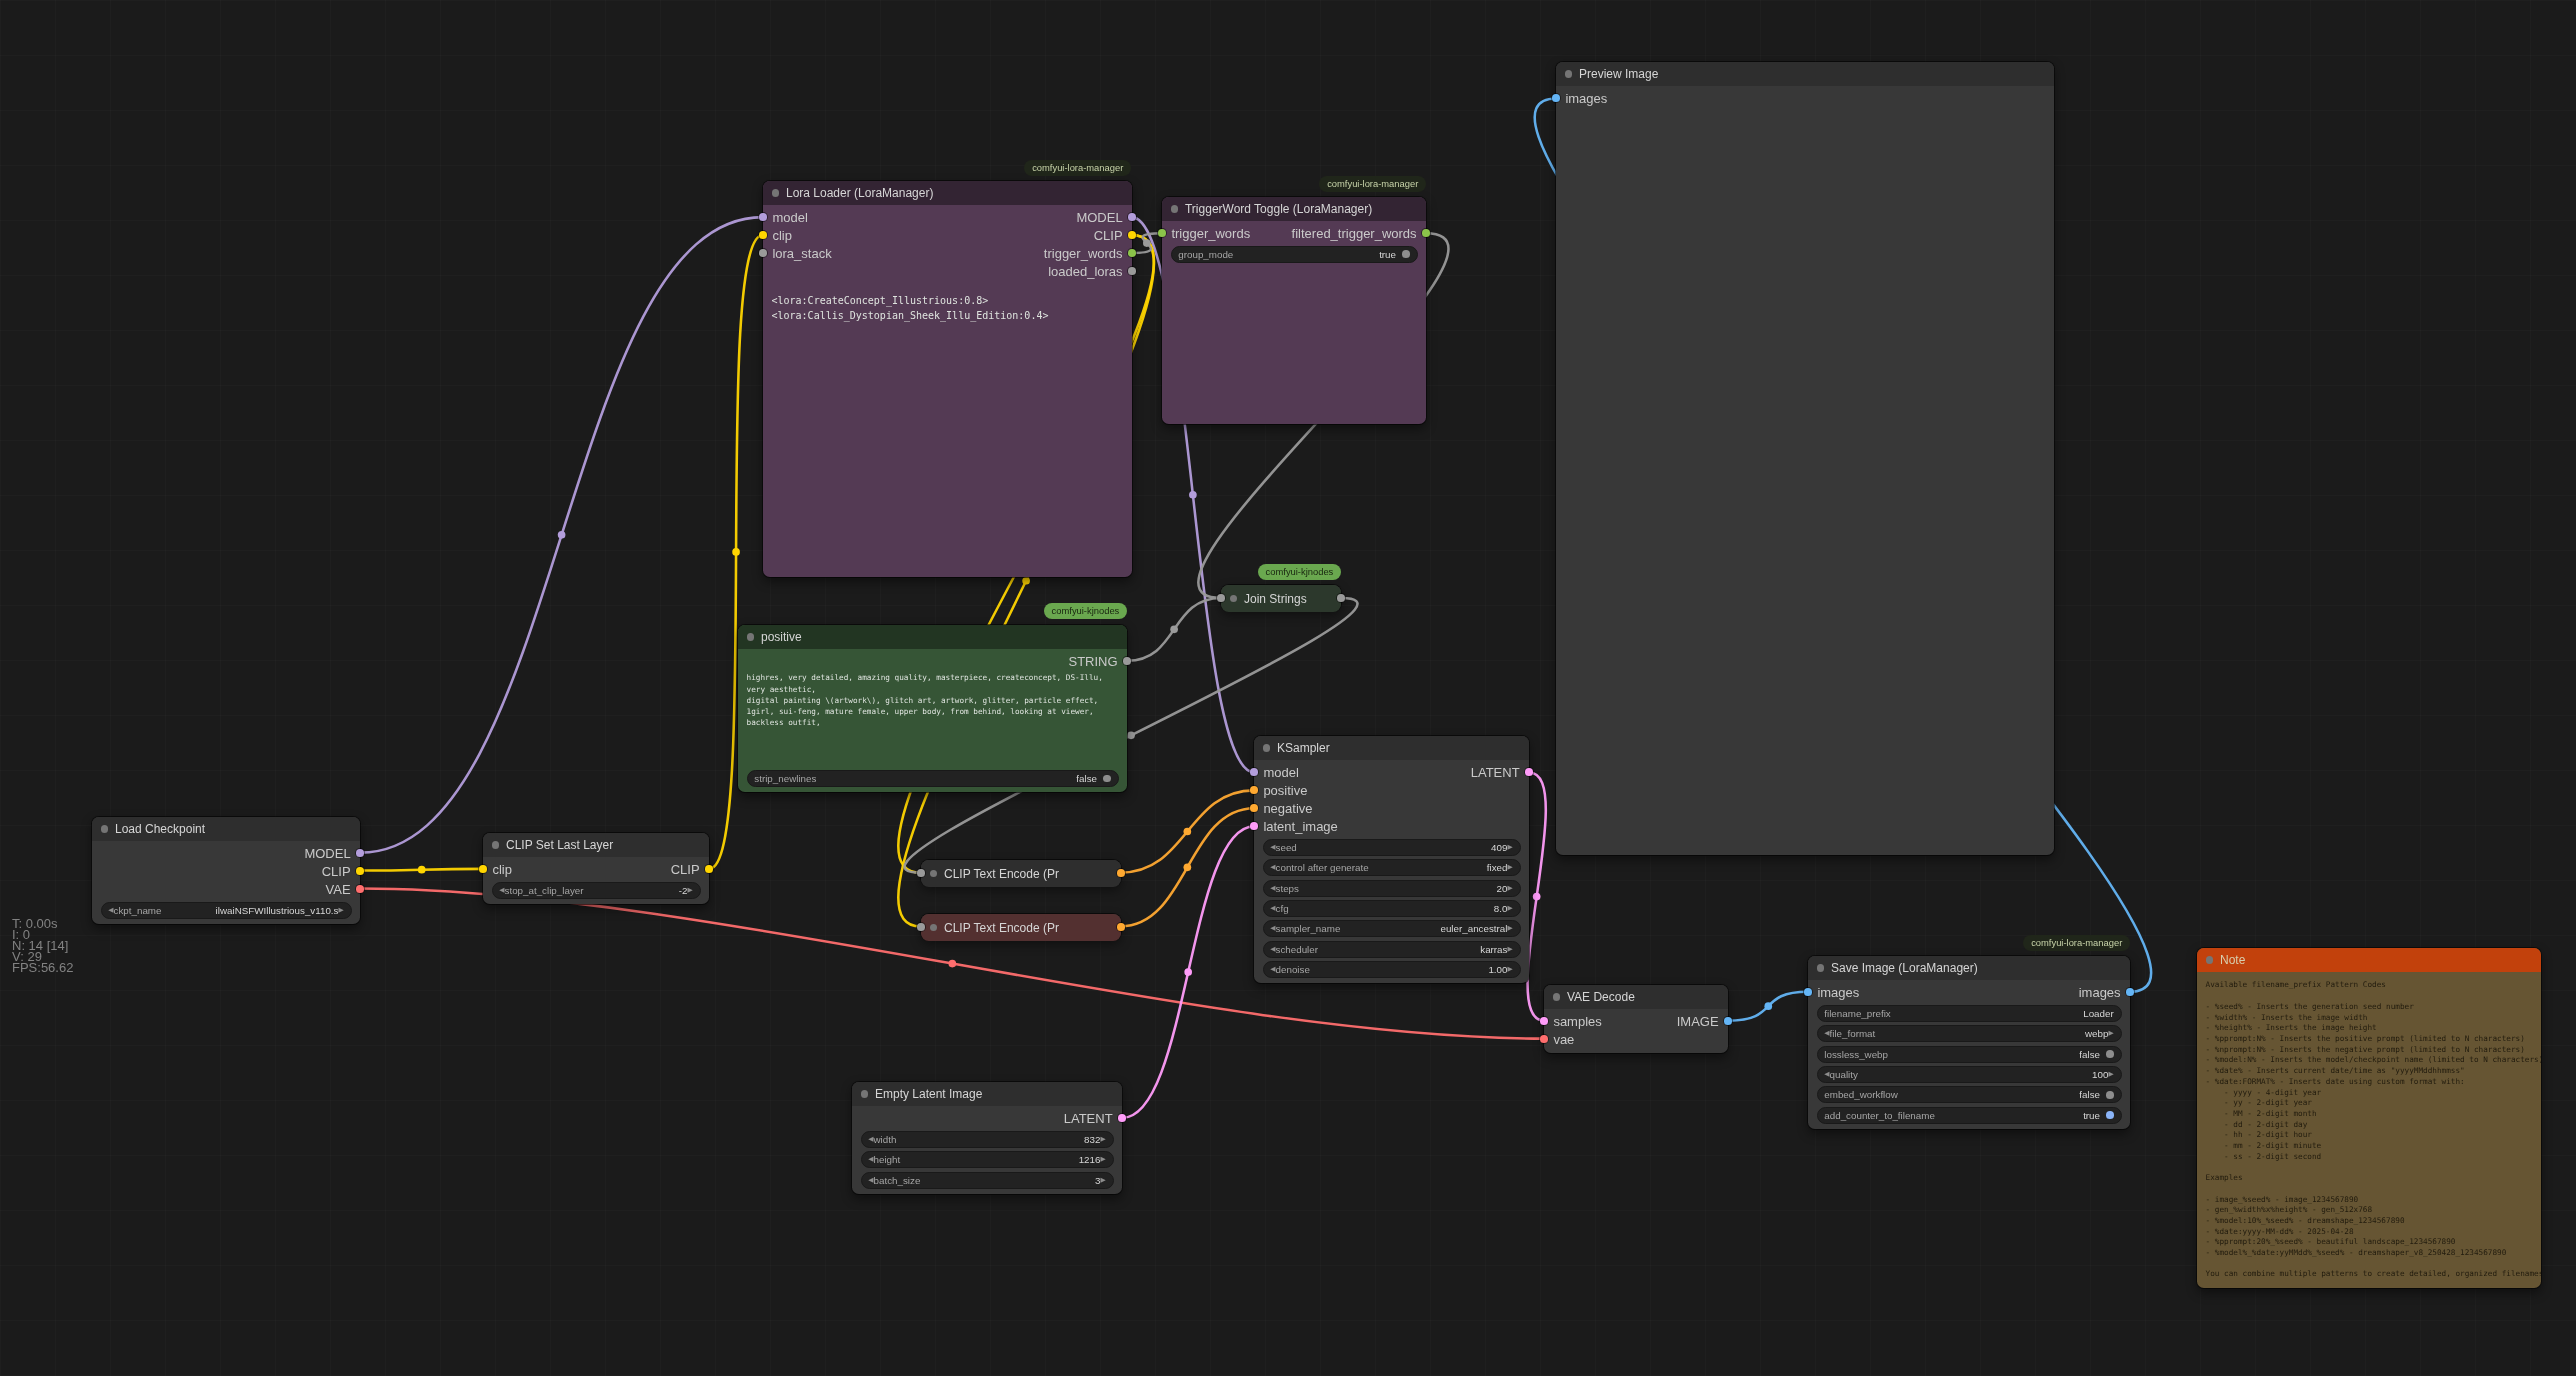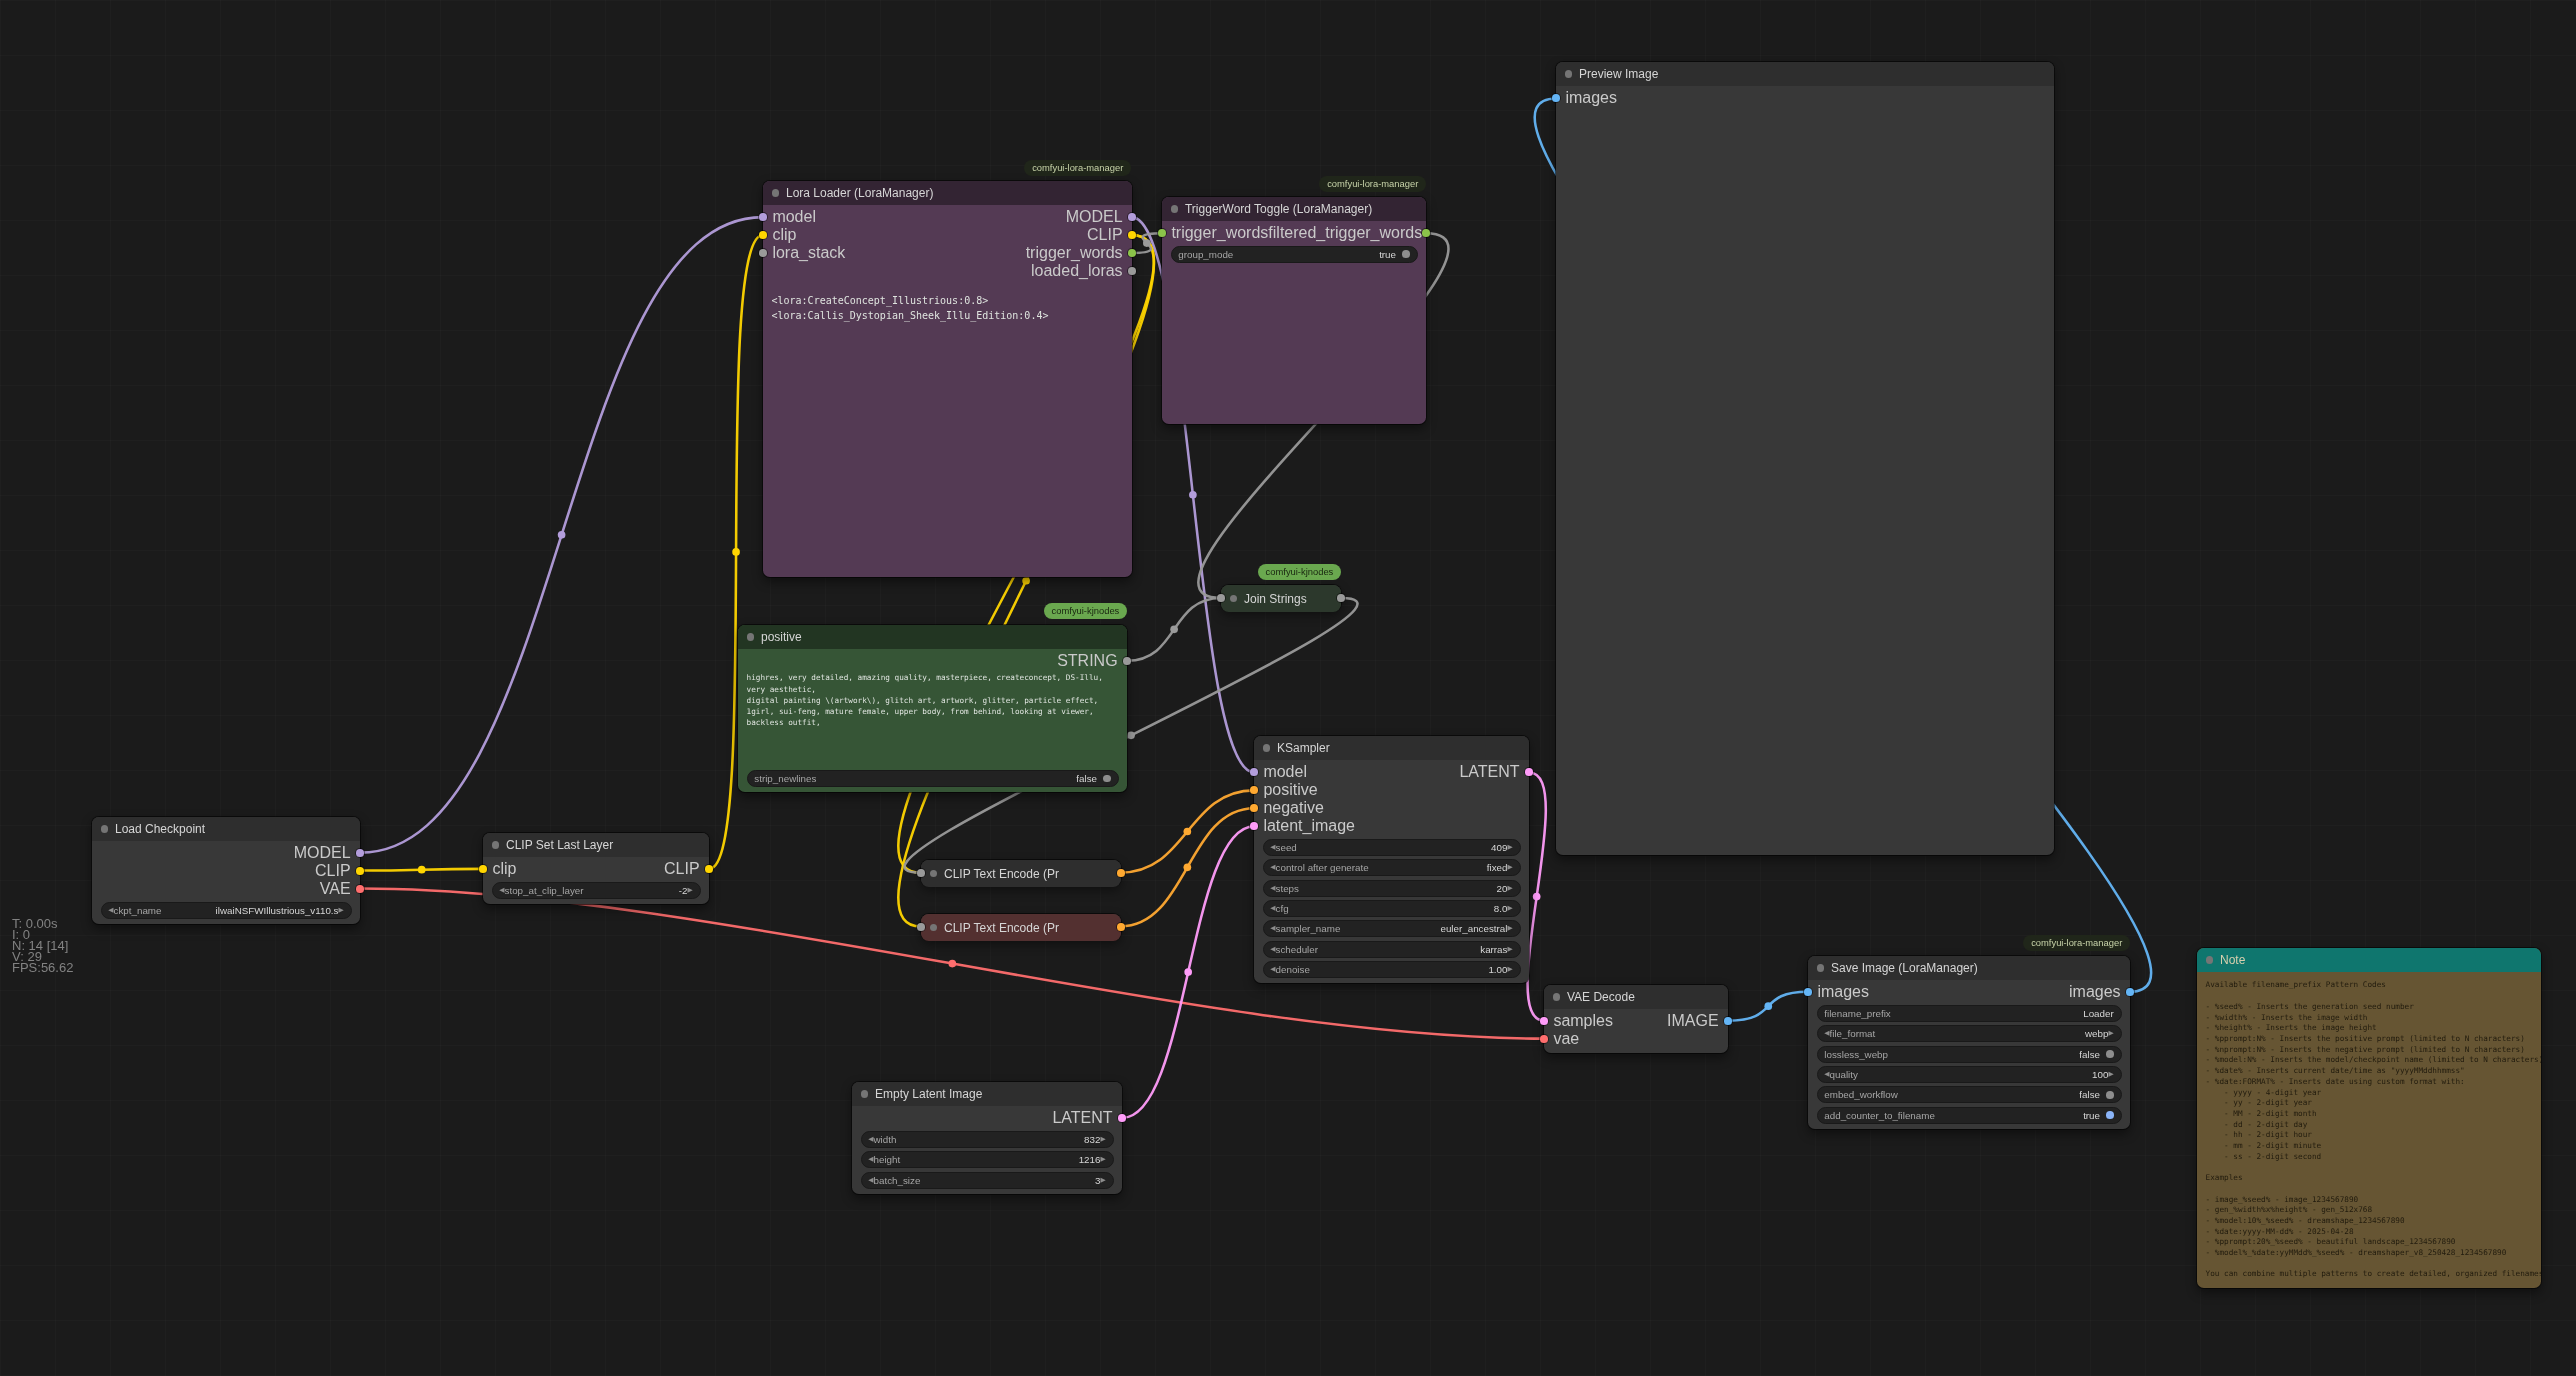--- a/index.html
+++ b/index.html
@@ -15,26 +15,26 @@
     box-shadow:0 0 0 0.9px rgba(0,0,0,.55), 0 4.3px 10.2px rgba(0,0,0,.45);
     color:#c8c8c8;overflow:visible}
   .t{height:24px;border-radius:6.8px 6.8px 0 0;background:#2e2e2e;display:flex;align-items:center;
     gap:6.8px;padding:0 8.5px;font-size:12px;color:#d6d6d6;margin-bottom:3.4px;white-space:nowrap;overflow:hidden}
   .collapsed{height:25.6px!important;border-radius:7.7px}
   .collapsed .t{height:27px;border-radius:7.7px;margin-bottom:17px}
   .ndot{width:7.7px;height:7.7px;border-radius:50%;background:#757575;flex:none}
   
   .purple{background:#543a54}.purple .t{background:#332433}
   .green{background:#365536}.green .t{background:#223522}
-  .note{background:#665533}.note .t{background:#0f766e;color:#d8cfae}
+  .note{background:#665533}.note .t{background:#c2410c;color:#d8cfae}
   .maroon .t{background:#533030}
   .graygreen .t{background:#2c382c}
   
   .srow{position:relative;display:flex;align-items:center;height:18px;padding:0 9.4px;
-    font-size:16px;color:#cacaca}
+    font-size:13px;color:#cacaca}
   .slab.in{margin-right:auto}
   .slab.out{margin-left:auto}
   .dot{position:absolute;width:7.7px;height:7.7px;border-radius:50%;top:5.1px;background:#9a9a9a;
     box-shadow:0 0 0 0.9px rgba(0,0,0,.5)}
   .din{left:-3.8px}.dout{right:-3.8px}
   .collapsed .dot{top:9px}
   
   .widget{position:relative;height:17px;margin:3.4px 8.5px 0;background:#222;border:0.9px solid #191919;
     border-radius:8.5px;display:flex;align-items:center;padding:0 6.8px;font-size:9.8px;color:#a6a6a6;
     gap:0;white-space:nowrap;overflow:hidden}

